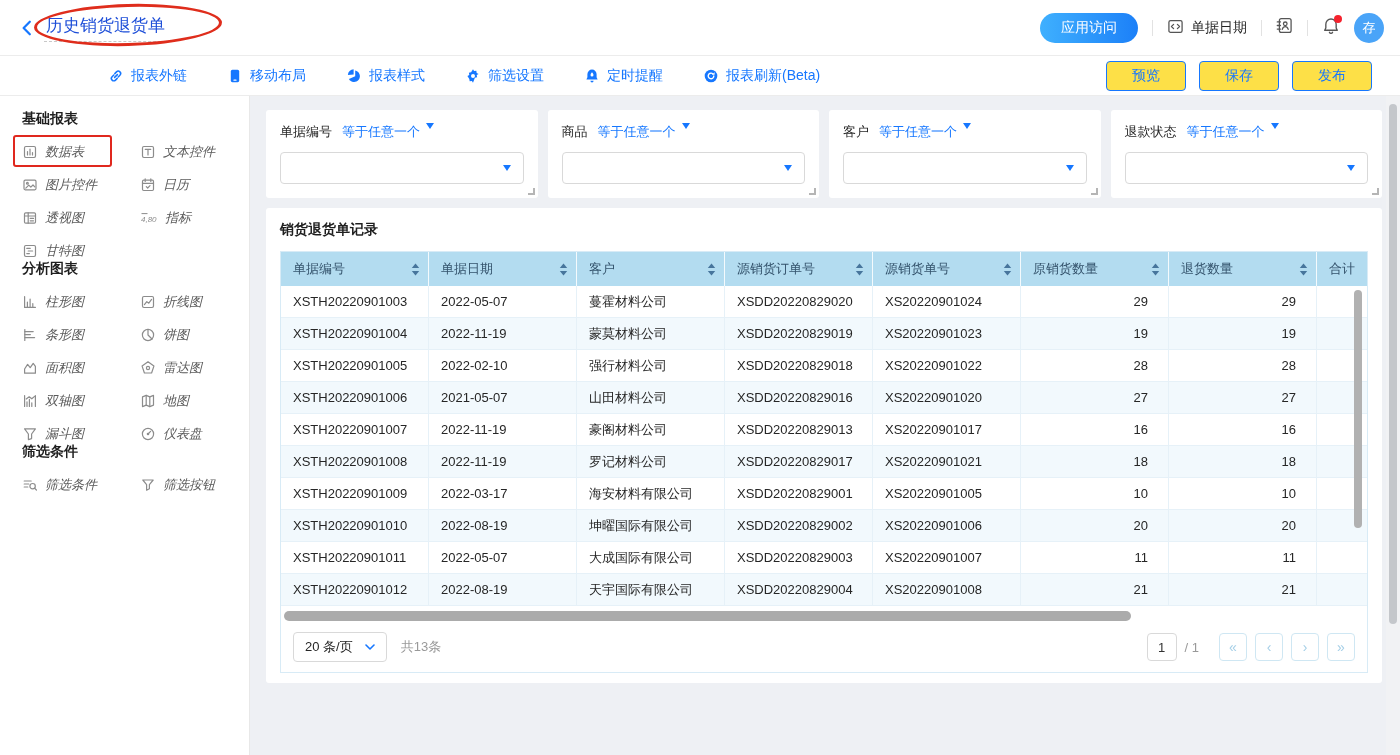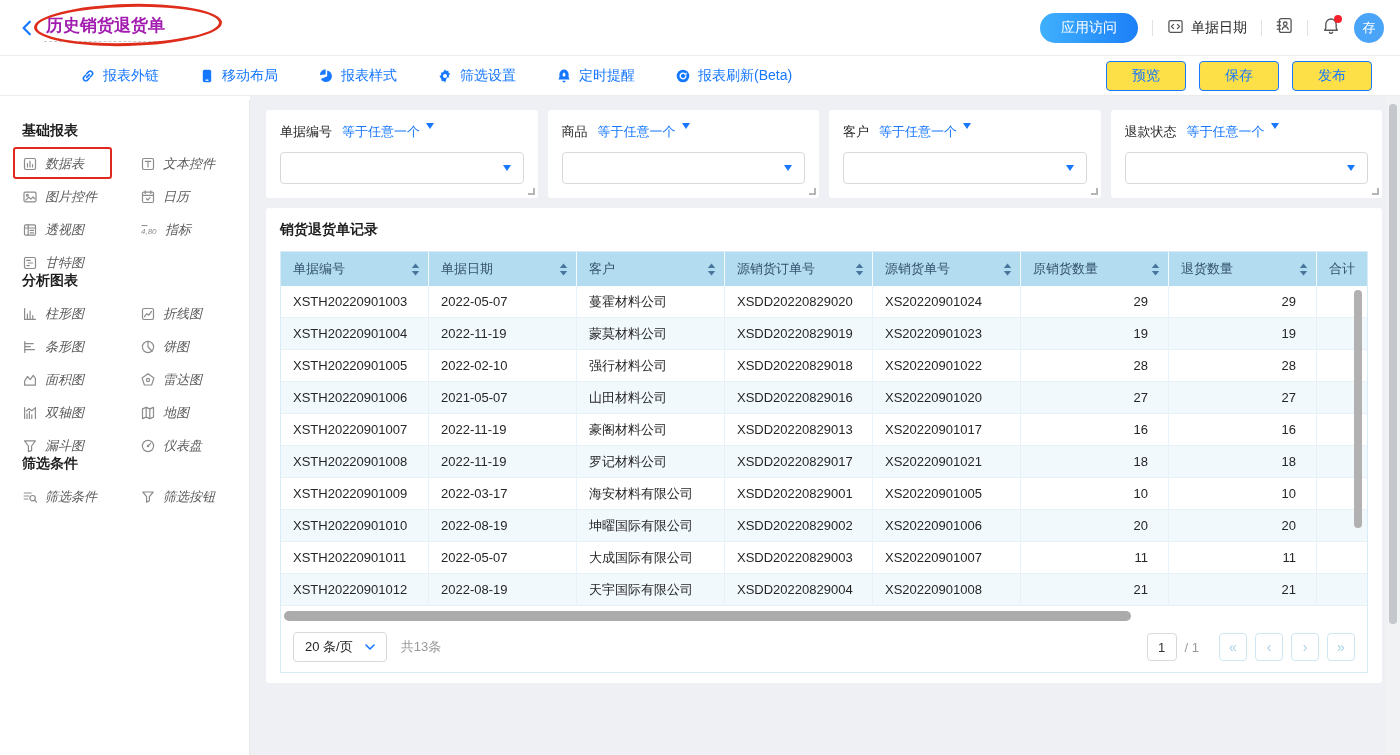--- a/index.html
+++ b/index.html
@@ -6,45 +6,45 @@
   html,body { width:1400px; height:755px; overflow:hidden; }
   body { font-family:"Liberation Sans","DejaVu Sans",sans-serif; background:#fff; position:relative; }
   .page { position:relative; width:1400px; height:755px; background:#fff; }
 
   
   .hd { position:absolute; top:0; left:0; width:1400px; height:56px; background:#fff;
         border-bottom:1px solid #ececec; display:flex; justify-content:space-between; align-items:center;
         padding:0 16px 0 18px; z-index:5; }
   .hd-left { display:flex; align-items:center; gap:6px; position:relative; }
   .back { width:20px; height:20px; display:flex; align-items:center; cursor:pointer; }
-  .ptitle { font-size:17px; color:#a21caf; border-bottom:1px dashed #c8c8c8; padding:0 6px 4px 2px;font-weight:bold; }
+  .ptitle { font-size:17px; color:#1d4ed8; border-bottom:1px dashed #c8c8c8; padding:0 6px 4px 2px; }
   .annot-ellipse { position:absolute; left:16px; top:-10px; width:188px; height:42px;
         border:3px solid #df2d1c; border-radius:50%; transform:rotate(-1.5deg); pointer-events:none; z-index:6; }
   .hd-right { display:flex; align-items:center; gap:14px; }
   .pill { height:30px; padding:0 21px; border:none; border-radius:16px; color:#fff; font-size:14px;
         background:linear-gradient(90deg,#3fb0fe,#1c80f8); cursor:pointer; }
   .vdiv { width:1px; height:16px; background:#e2e2e2; }
   .hitem { display:flex; align-items:center; gap:7px; font-size:14px; color:#262626; cursor:pointer; }
   .hicon { display:flex; align-items:center; cursor:pointer; position:relative; }
   .reddot { position:absolute; right:-2px; top:-2px; width:8px; height:8px; border-radius:50%; background:#f5222d; }
   .avatar { width:30px; height:30px; border-radius:50%; background:#4aa4f8; color:#fff; font-size:13px;
         display:flex; align-items:center; justify-content:center; cursor:pointer; }
 
   
   .tbar { position:absolute; top:56px; left:0; width:1400px; height:40px; background:#fff;
         border-bottom:1px solid #ececec; display:flex; justify-content:space-between; align-items:center; z-index:4; }
-  .tb-left { display:flex; align-items:center; gap:40px; padding-left:80px; }
+  .tb-left { display:flex; align-items:center; gap:40px; padding-left:108px; }
   .tb-item { display:flex; align-items:center; gap:7px; color:#1677ff; font-size:14px; cursor:pointer; }
   .tb-item .tbic { display:flex; align-items:center; }
   .tb-right { display:flex; gap:13px; padding-right:28px; }
   .obtn { width:80px; height:30px; border:1px solid #1677ff; color:#1677ff; background:#fde047;
         border-radius:4px; font-size:14px; cursor:pointer; }
 
   
-  .sbar { position:absolute; top:100px; left:0; width:250px; bottom:0; background:#fff;
+  .sbar { position:absolute; top:88px; left:0; width:250px; bottom:0; background:#fff;
         border-right:1px solid #e8e8e8; padding-top:2px; }
   .sec { padding-left:22px; }
   .sec:first-child { margin-top:20px; }
   .sec-title { font-size:14px; font-weight:700; color:#1f1f1f; }
   .sec-grid { display:grid; grid-template-columns:118px 104px; row-gap:15px; margin-top:15px;font-style:italic; }
   .sitem { display:flex; align-items:center; gap:7px; font-size:13px; color:#5a5a5a; position:relative;
         height:18px; cursor:pointer; }
   .sic { display:flex; align-items:center; }
   .annot-box { position:absolute; left:-9px; top:-8px; width:99px; height:32px;
         border:2.5px solid #e0281e; border-radius:3px; pointer-events:none; }

